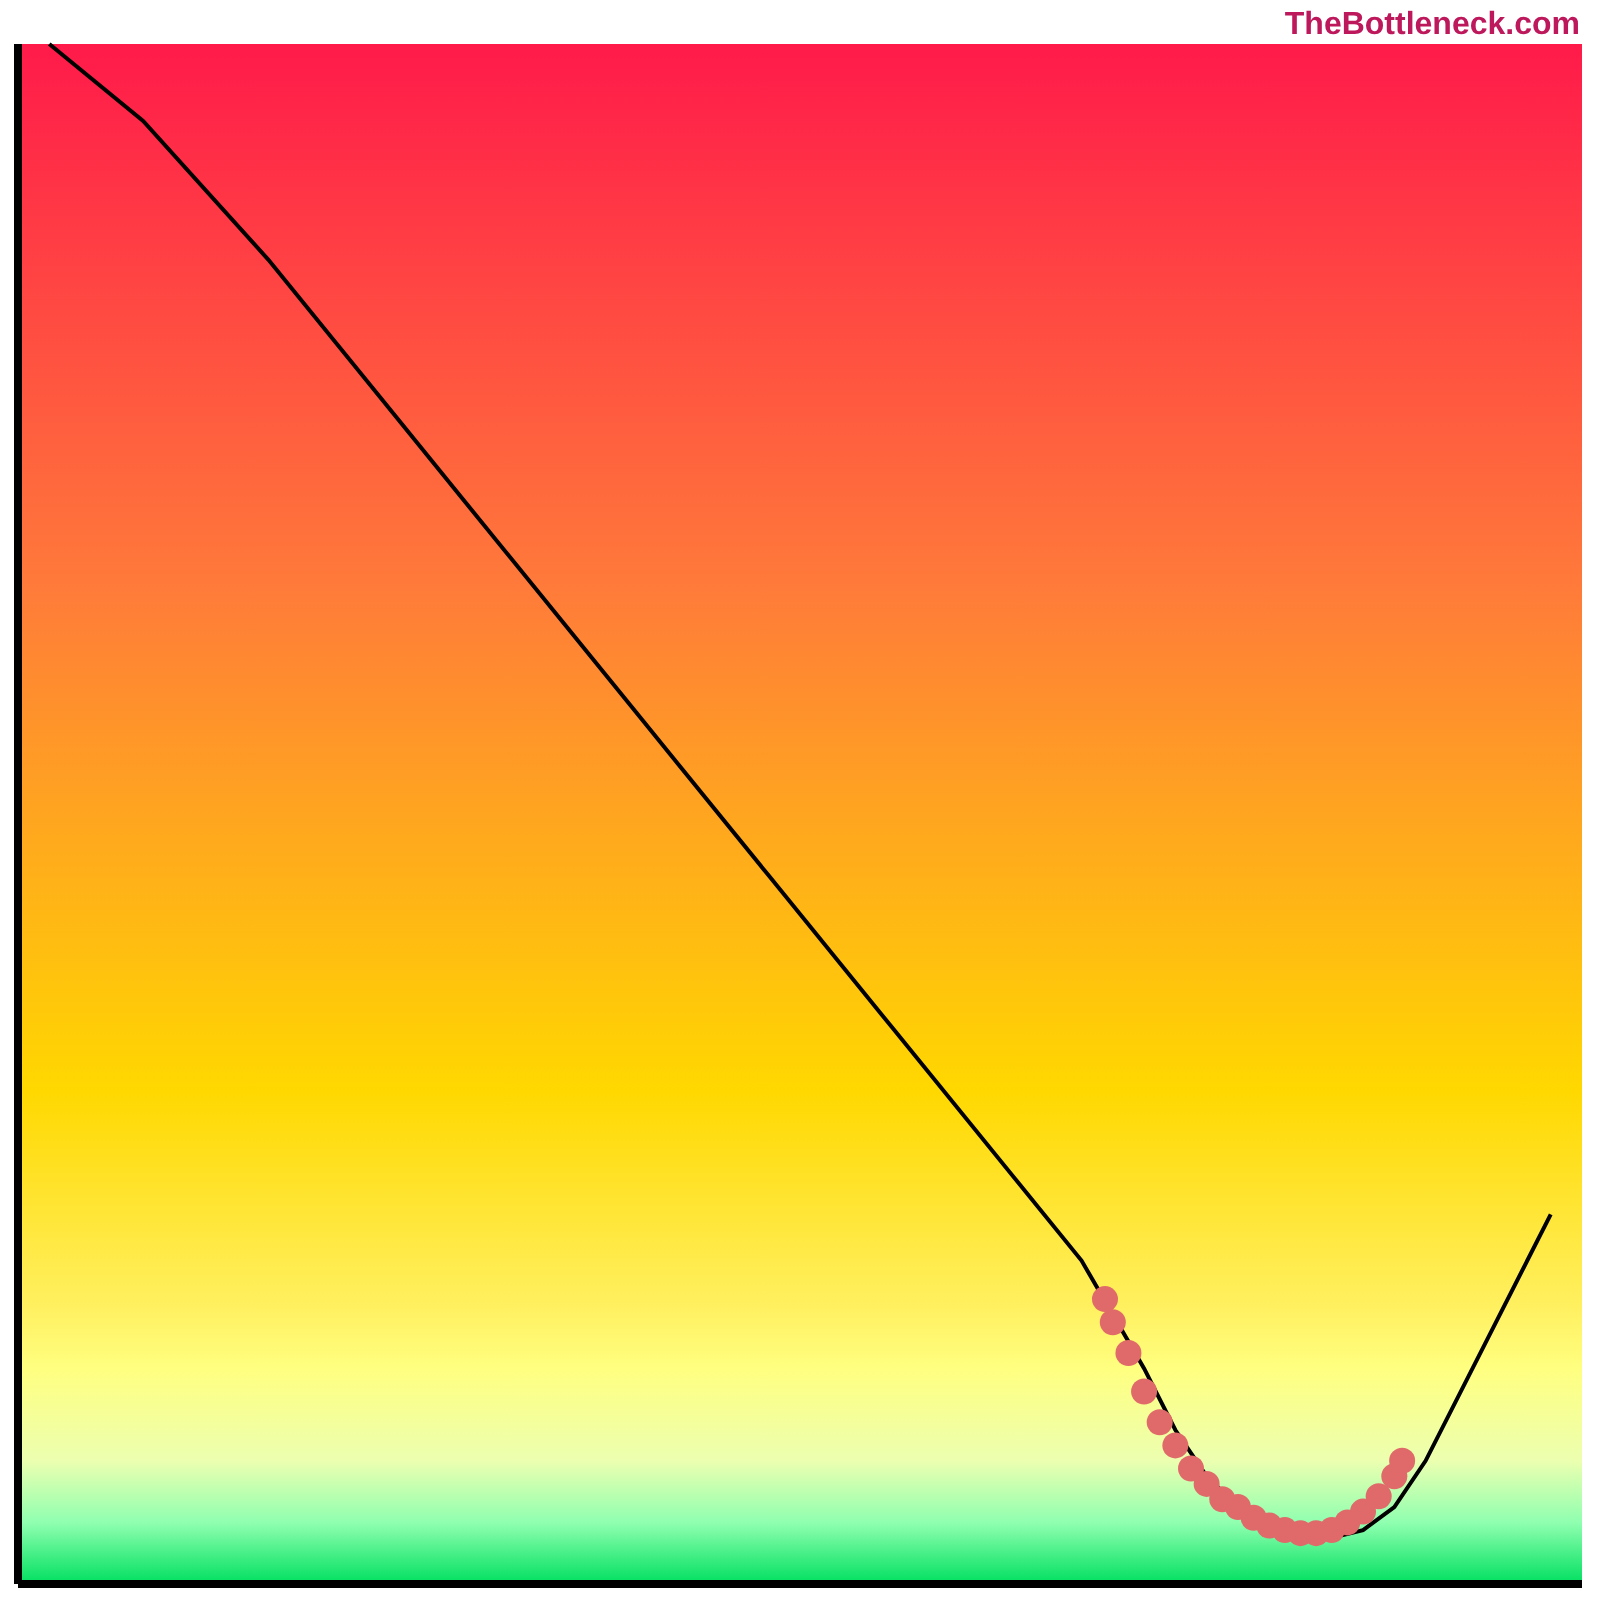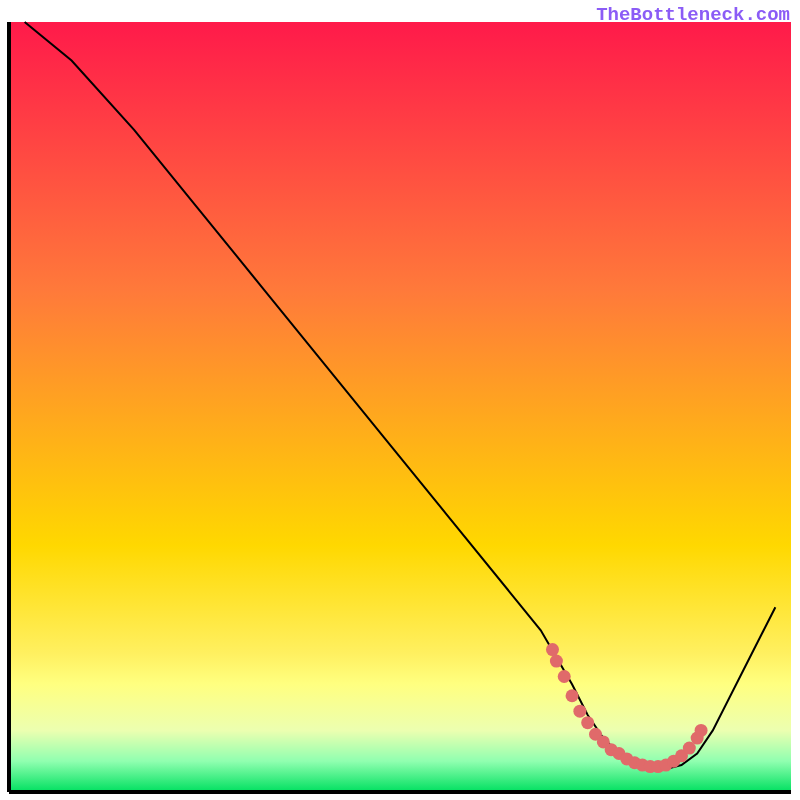--- a/index.html
+++ b/index.html
@@ -13,25 +13,25 @@
   }
   .container {
     position: relative;
     width: 800px;
     height: 800px;
   }
   .watermark {
     position: absolute;
     top: 4px;
     right: 10px;
-    font-size: 19px;
+    font-size: 16px;
     font-weight: bold;
-    color: #8b5cf6;
+    color: #be185d;
     z-index: 3;
-    font-family: Liberation Mono, monospace;
+    font-family: Liberation Sans, sans-serif;
   }
   svg {
     display: block;
   }
 </style>
 </head>
 <body>
 <div class="container">
 
 <svg id="chart-svg" width="800" height="800" viewBox="0 0 800 800">

